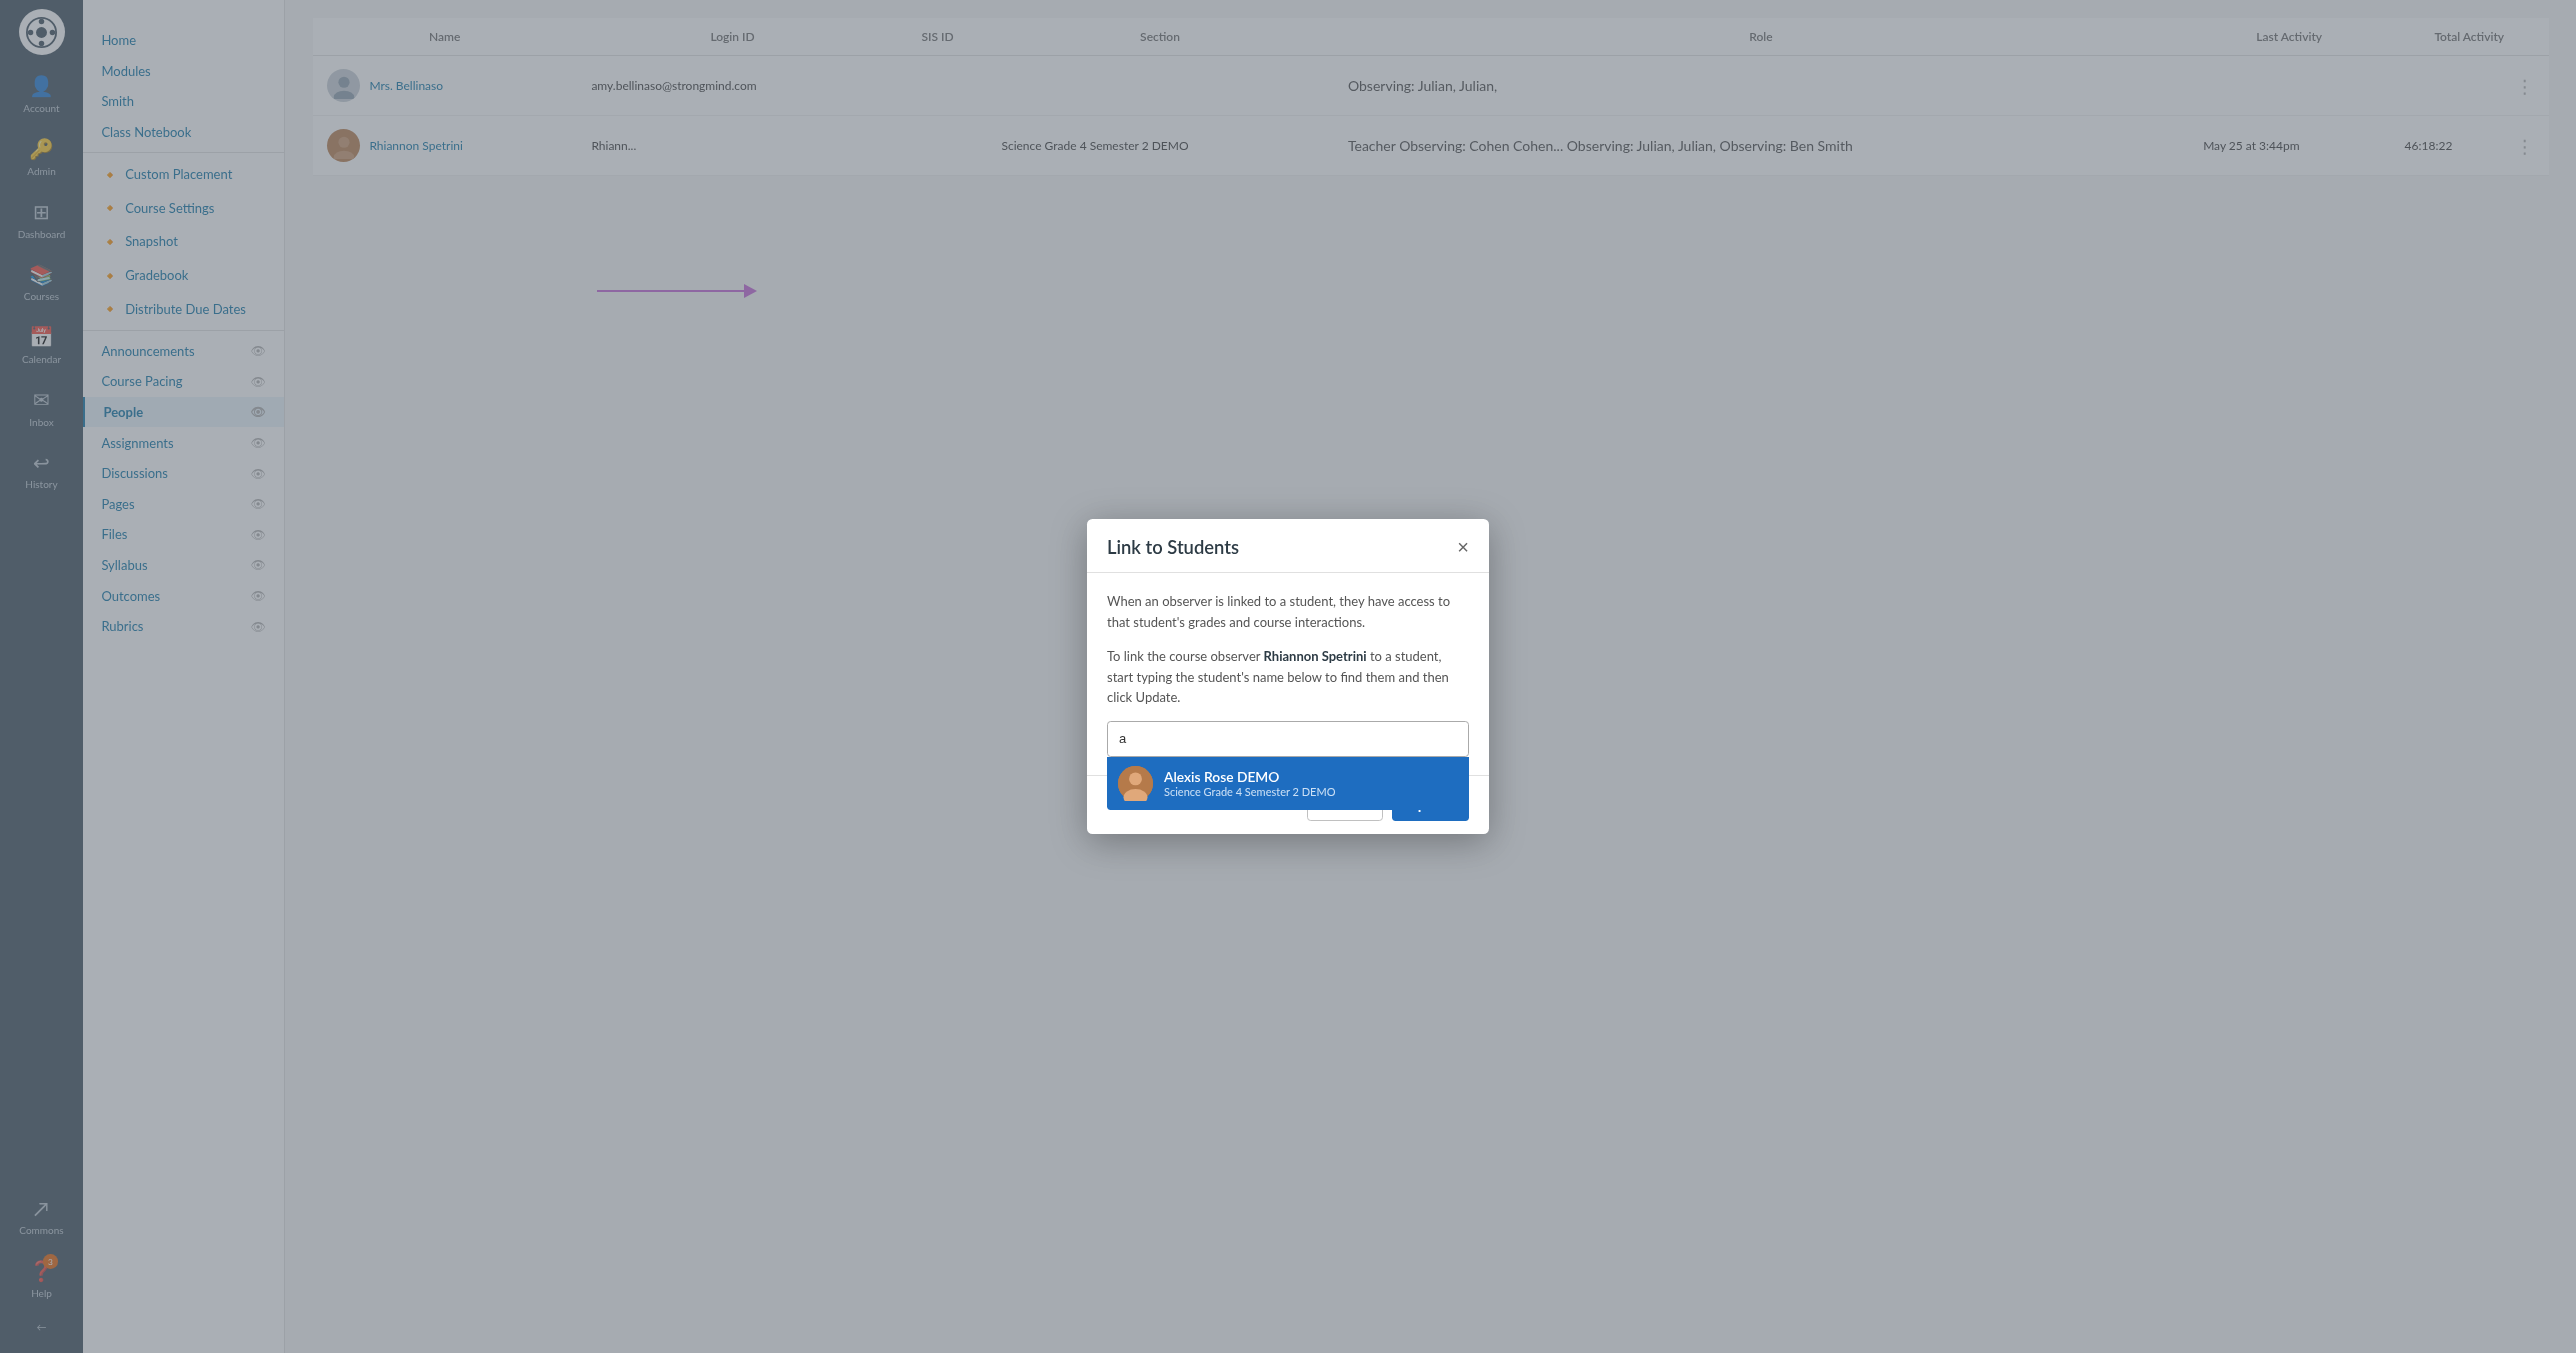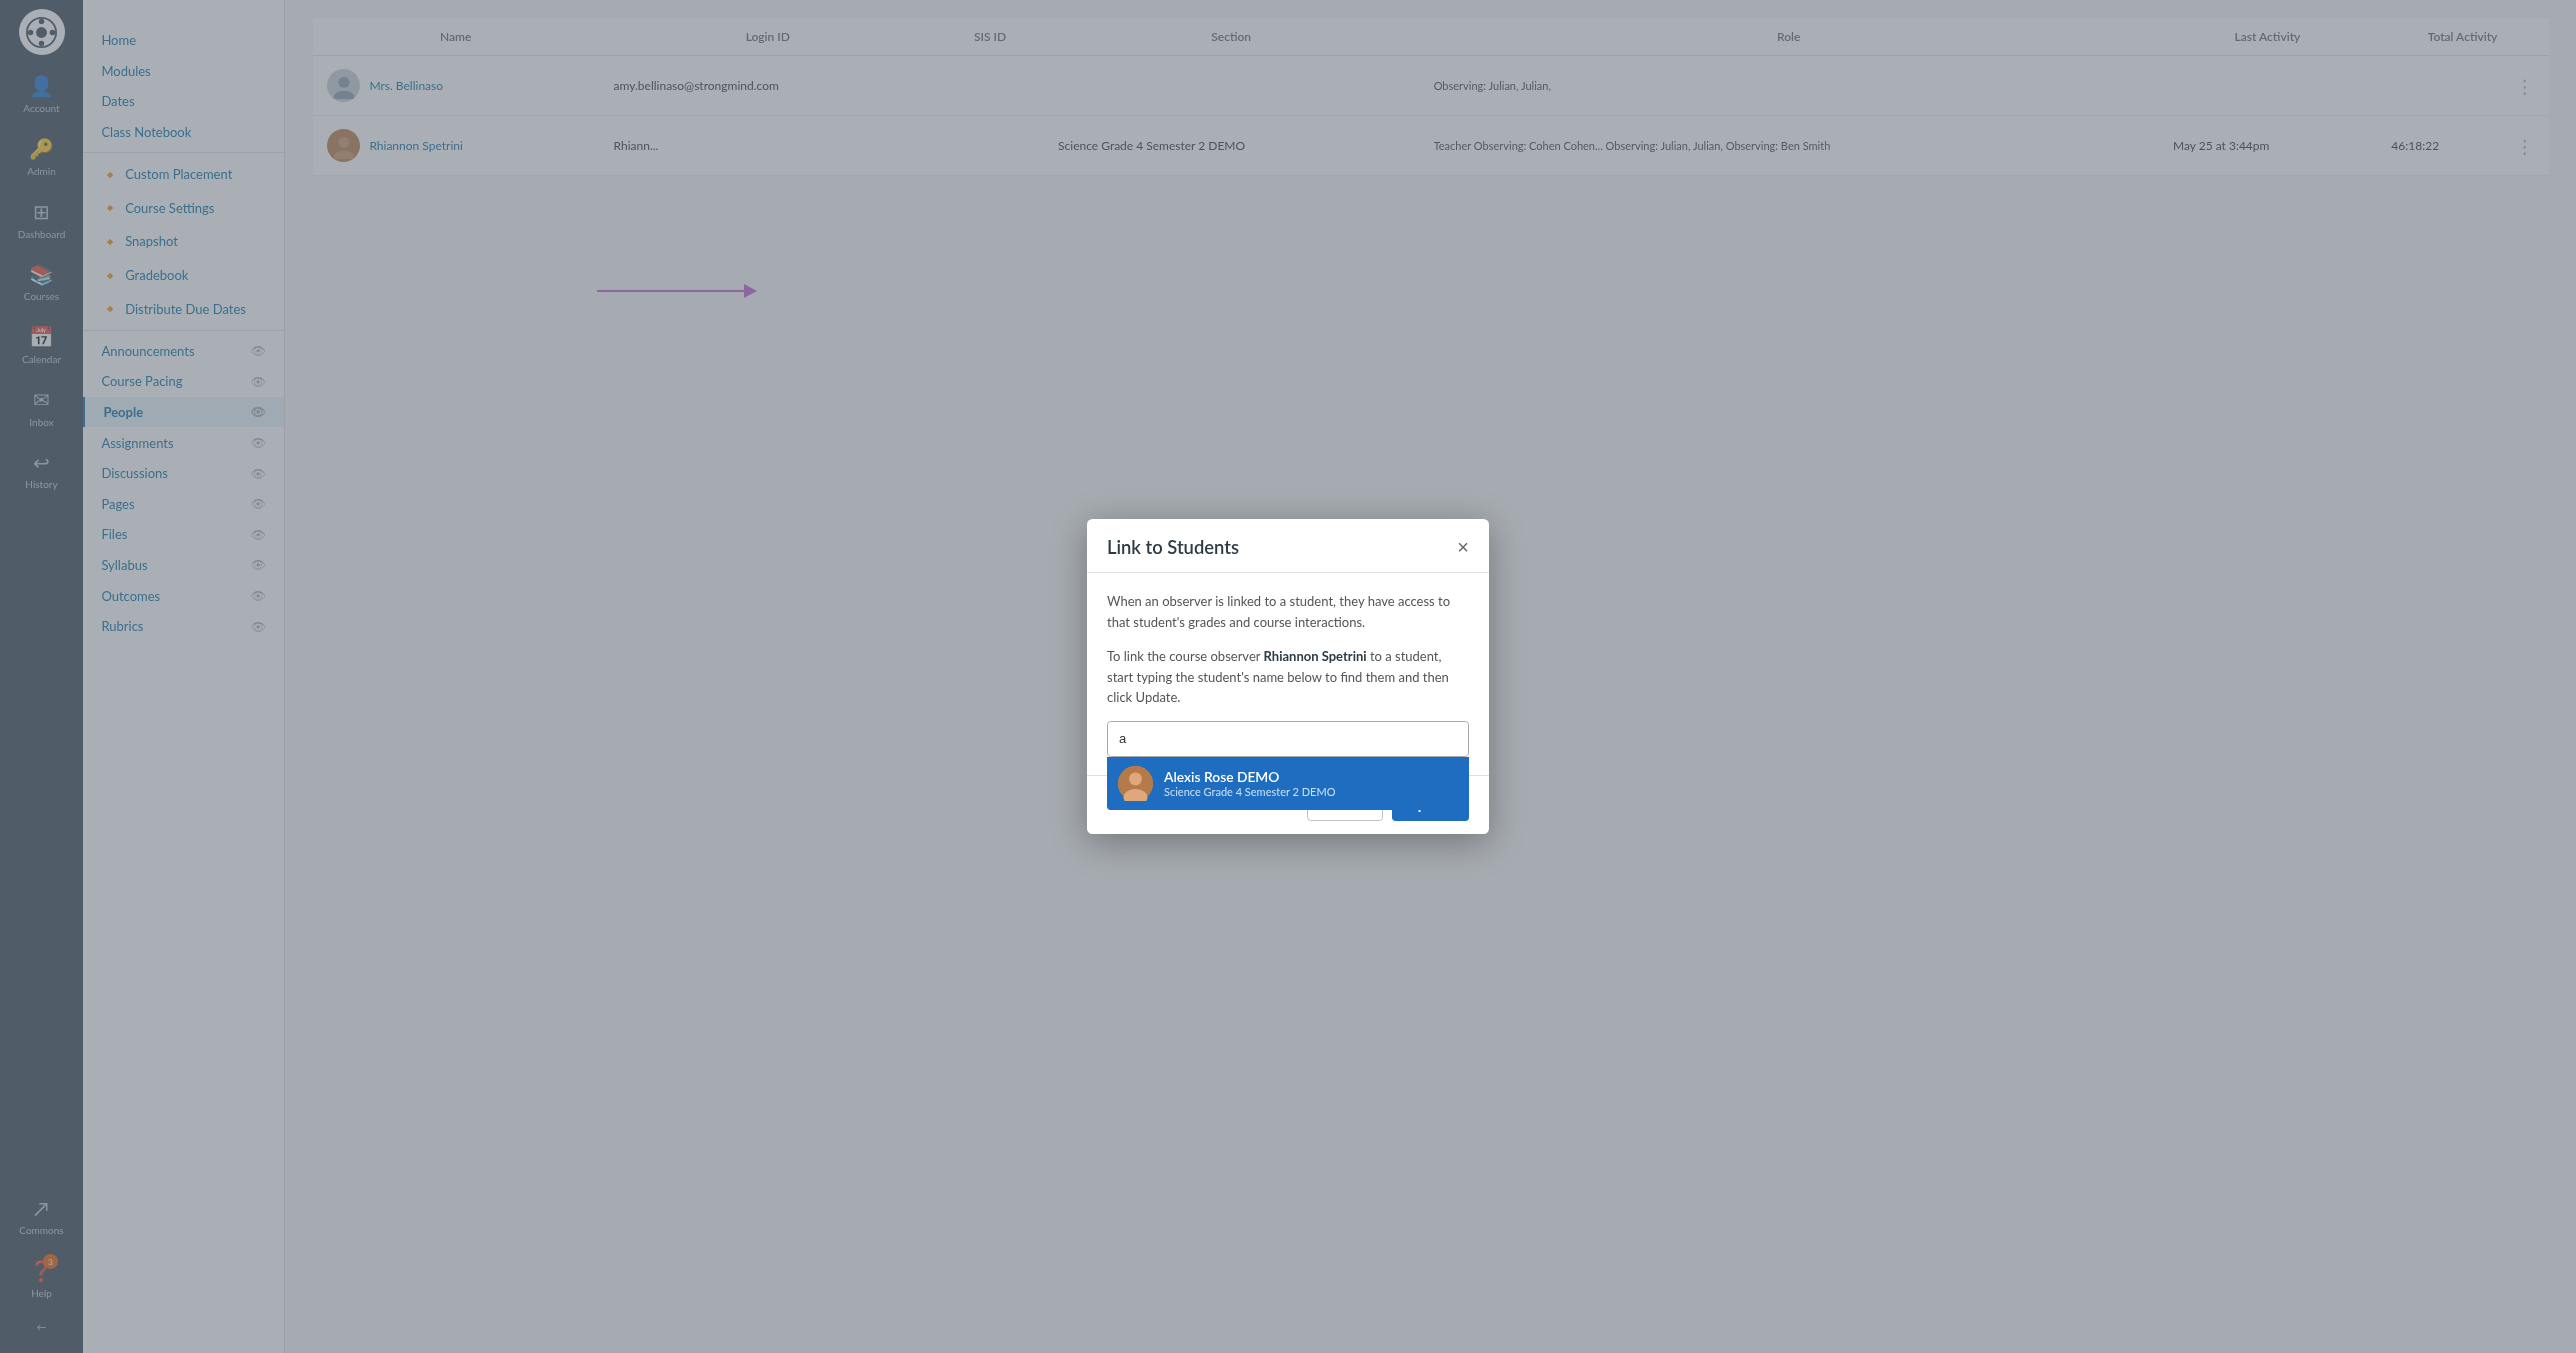--- a/index.html
+++ b/index.html
@@ -84,21 +84,21 @@
     }
     tbody tr { border-bottom: 0.9px solid #f0f0f0; }
     tbody td { padding: 13px 14.7px; font-size: 12px; color: #333; vertical-align: middle; }
     .person-cell { display: flex; align-items: center; gap: 9.2px; }
     .avatar-circle {
       width: 33px; height: 33px; border-radius: 50%;
       background: #c5cdd4; display: flex; align-items: center; justify-content: center;
       font-size: 16.5px; color: #fff; overflow: hidden; flex-shrink: 0;
     }
     .person-name { color: #0770a3; }
-    .role-text { font-size: 11px; color: #444; line-height: 1.4; }
+    .role-text { font-size: 14px; color: #444; line-height: 1.4; }
     .row-menu { color: #aaa; font-size: 18.4px; cursor: pointer; }
 
     
     .arrow-container {
       position: absolute;
       top: 284px; left: 312px;
       z-index: 60;
       display: flex; align-items: center;
     }
     .arrow-line {
@@ -236,21 +236,21 @@
 </nav>
 
 <nav class="course-nav">
   <div class="course-nav-item">
     <span>Home</span>
   </div>
   <div class="course-nav-item">
     <span>Modules</span>
   </div>
   <div class="course-nav-item">
-    <span>Dates</span>
+    <span>Smith</span>
   </div>
   <div class="course-nav-item">
     <span>Class Notebook</span>
   </div>
   <div class="nav-divider"></div>
   <div class="course-nav-item">
     <span class="bullet">🔸</span>
     <span>Custom Placement</span>
   </div>
   <div class="course-nav-item">

